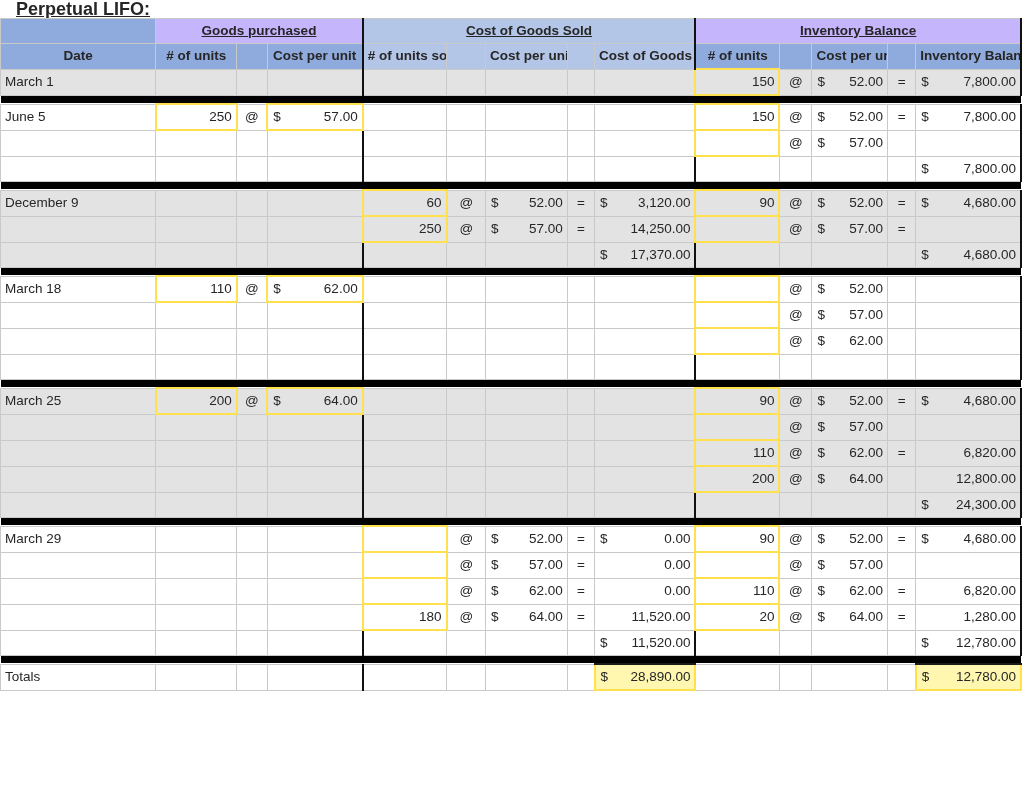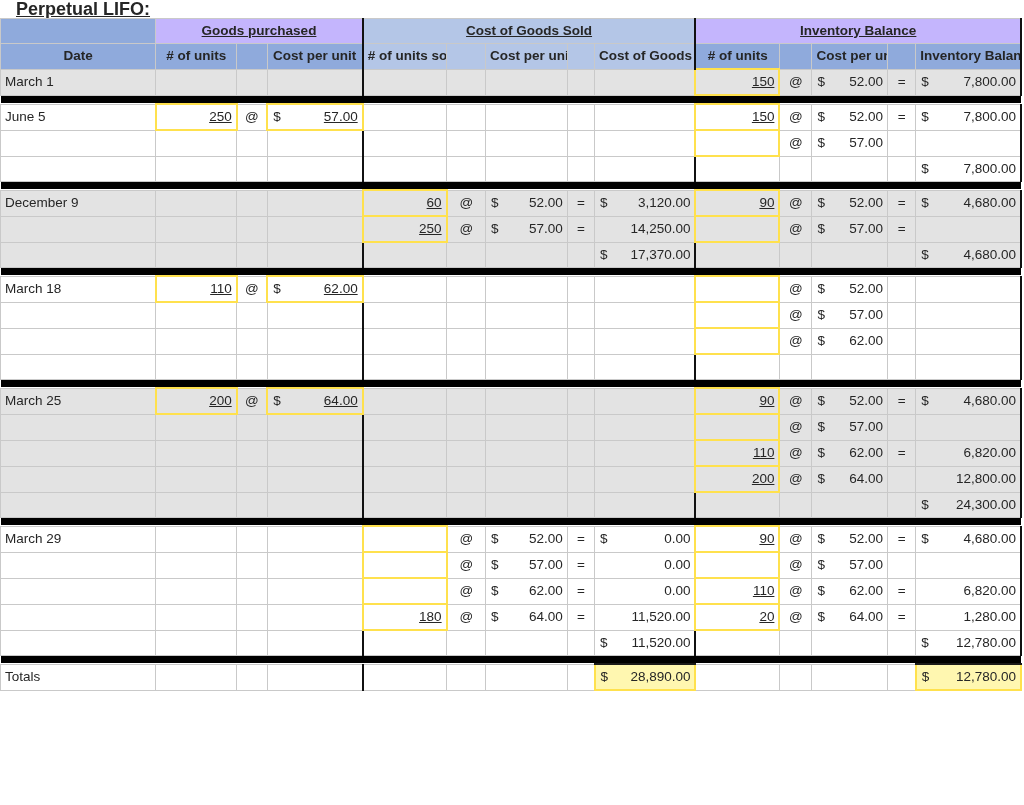--- a/index.html
+++ b/index.html
@@ -79,21 +79,20 @@
   .lft{text-align:left;margin-top:23px;}
 
   
   .money{position:relative;text-align:right;padding-right:5px;}
   .money .cur{position:absolute;left:5px;top:50%;transform:translateY(-50%);}
 
   
   .inp{
     background:#ffffff !important;
     border:2px solid #ffe14d !important;
-    text-decoration:underline;
   }
   tr.gray .inp{background:#e3e3e3 !important;}
   .inpfill{
     background:#fff7b0 !important;
     border:2px solid #ffe14d !important;
   }
 
   
   .topline{border-top:1.5px solid #1a1a1a !important;}
   .dbltop{border-top:2.5px double #1a1a1a !important;}

